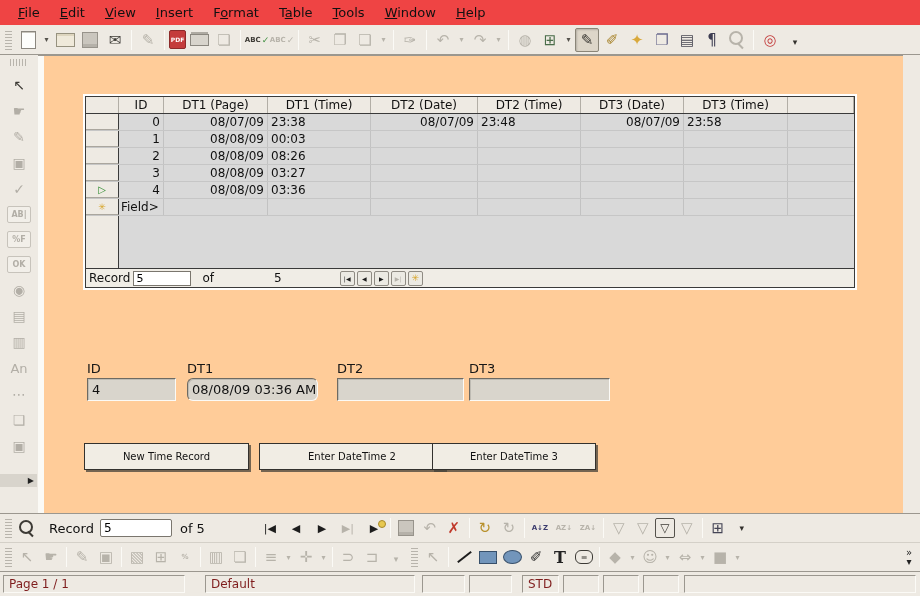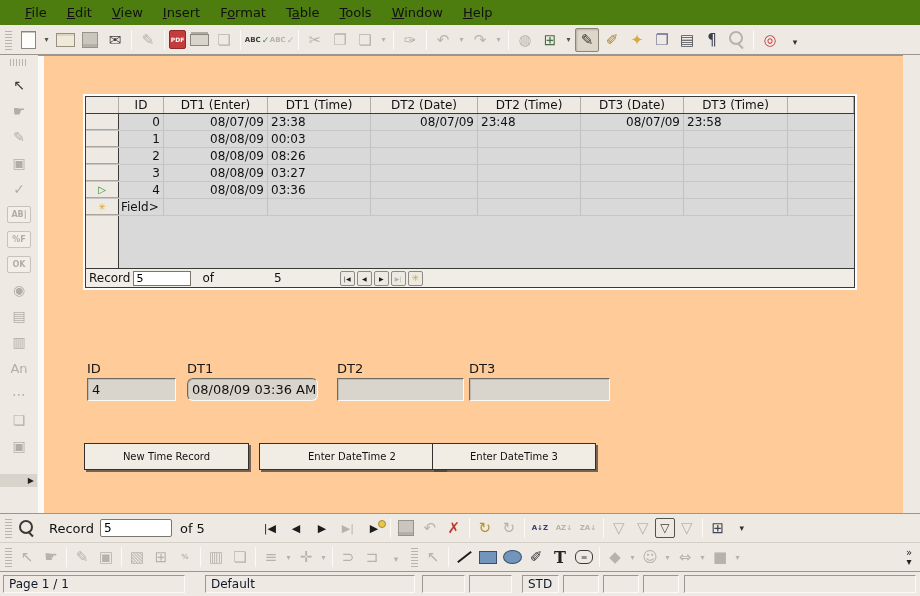--- a/index.html
+++ b/index.html
@@ -1,21 +1,21 @@
 <!DOCTYPE html>
 <html><head>
 <meta charset="utf-8">
 <style>
   * { margin:0; padding:0; box-sizing:border-box; }
   html,body { width:920px; height:596px; overflow:hidden; }
   body { font-family:"DejaVu Sans", sans-serif; background:#eeeae3; color:#111; font-size:13px; }
   .app { position:relative; width:920px; height:596px; background:#eeeae3; }
 
   
-  .menubar { height:25px; display:flex; align-items:center; padding-left:15px; background:#4d7c0f; }
+  .menubar { height:25px; display:flex; align-items:center; padding-left:8px; background:#ef4444; }
   .menu-item { padding:3px 10px; font-size:13px; color:#111; cursor:default; }
   .menu-item u { text-decoration:underline; }
 
   
   .toolbar { height:30px; display:flex; align-items:center; padding:0 2px; gap:1px;
              background:#eeeae3; border-bottom:1px solid #9b978f; }
   .grip { width:7px; height:20px; margin:0 3px;
           background:repeating-linear-gradient(0deg,#b8b4ac 0 1px, transparent 1px 3px); }
   .vgrip { width:18px; height:7px; margin:4px 0 6px 0;
            background:repeating-linear-gradient(90deg,#b8b4ac 0 1px, transparent 1px 3px); }
@@ -131,21 +131,21 @@
   .drawbar { position:absolute; left:0; top:542px; width:920px; height:29px; background:#eeeae3;
              border-top:1px solid #d4d0c8; display:flex; align-items:center; padding-left:2px; }
   .draw-ovf { position:absolute; right:3px; top:543px; width:16px; height:27px; display:flex;
              flex-direction:column; align-items:center; justify-content:center; font-size:10px; line-height:9px; color:#222; }
 
   
   .statusbar { position:absolute; left:0; top:571px; width:920px; height:25px; background:#eeeae3;
                border-top:1px solid #9b978f; font-size:12px; }
   .scell { position:absolute; top:3px; height:18px; border:1px solid #9b978f;
            border-bottom-color:#fbfaf6; border-right-color:#fbfaf6; padding:1px 5px; line-height:14px;
-           color:#0f172a; background:#eeeae3; overflow:hidden; white-space:nowrap; }
+           color:#7f1d1d; background:#eeeae3; overflow:hidden; white-space:nowrap; }
 </style>
 </head>
 <body>
 
 <div class="app">
 
   <div class="menubar">
       <span class="menu-item"><u>F</u>ile</span>
       <span class="menu-item"><u>E</u>dit</span>
       <span class="menu-item"><u>V</u>iew</span>
@@ -224,21 +224,21 @@
   </div>
 
   <div class="page-edge"></div>
   <div class="canvas">
 
     <div class="grid-frame">
       <div class="grid">
         <div class="grid-header">
           <div class="cell sel"></div>
           <div class="cell w-id">ID</div>
-          <div class="cell w-d1">DT1 (Enter)</div>
+          <div class="cell w-d1">DT1 (Page)</div>
           <div class="cell w-t1">DT1 (Time)</div>
           <div class="cell w-d2">DT2 (Date)</div>
           <div class="cell w-t2">DT2 (Time)</div>
           <div class="cell w-d3">DT3 (Date)</div>
           <div class="cell w-t3">DT3 (Time)</div>
           <div class="cell w-x"></div>
         </div>
 
         <div class="grid-row">
           <div class="cell sel"></div>

